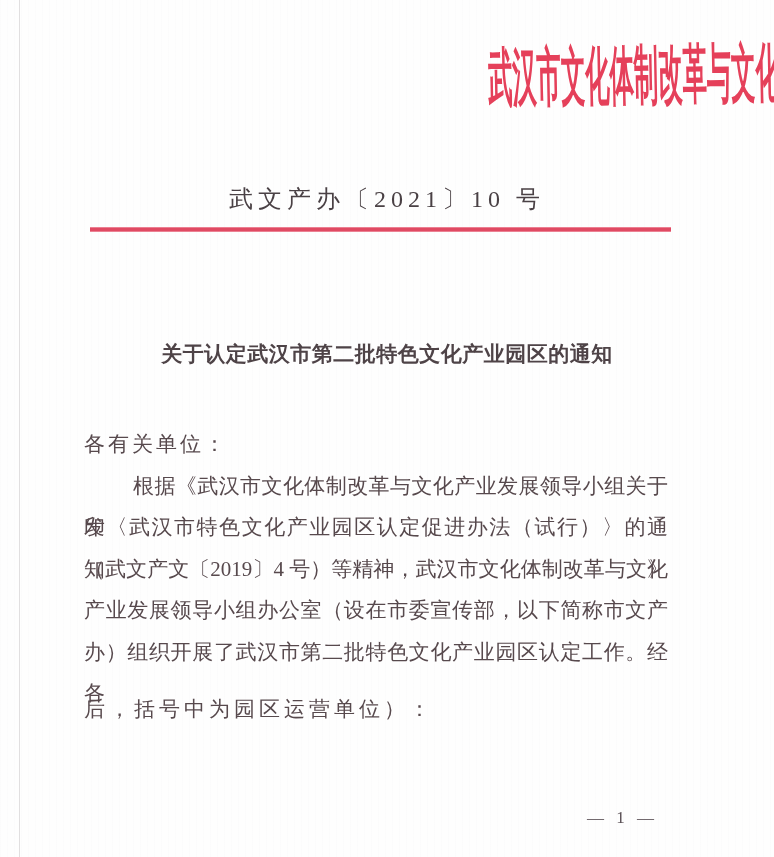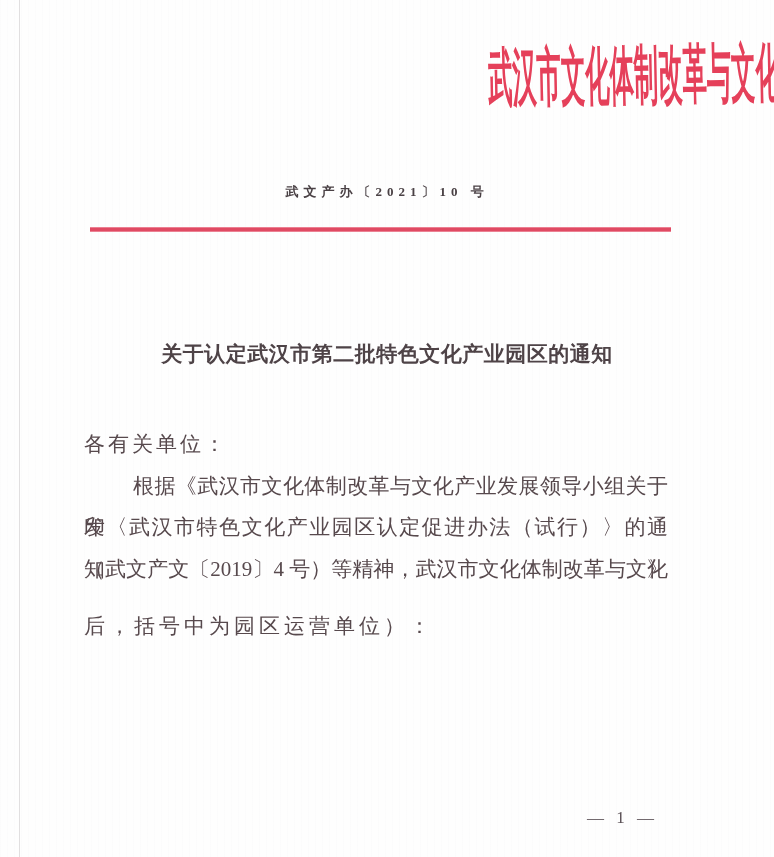--- a/index.html
+++ b/index.html
@@ -47,24 +47,23 @@
     letter-spacing: 0;
     transform: rotate(-1.1deg) scaleX(0.38);
     transform-origin: center center;
   }
   .doc-number {
     position: absolute;
     top: 183px;
     left: 0;
     width: 774px;
     text-align: center;
-    font-size: 13px;
+    font-size: 24px;
     letter-spacing: 5px;
     color: var(--doc_number_text, #4a4145);
-    font-weight: bold;
   }
   .red-divider {
     position: absolute;
     top: 227px;
     left: 90px;
     width: 581px;
     height: 5px;
     background: linear-gradient(180deg,
       #f29dac 0%, var(--divider_red, #e04a63) 28%,
       var(--divider_red, #e04a63) 74%, #f2a4b1 100%);
@@ -134,18 +133,20 @@
 
   <div class="red-divider"></div>
 
   <h1 class="doc-title">关于认定武汉市第二批特色文化产业园区的通知</h1>
 
   <div class="body-text">
     <div class="line salutation">各有关单位：</div>
     <div class="line justify indent">根据《武汉市文化体制改革与文化产业发展领导小组关于印</div>
     <div class="line justify">发〈武汉市特色文化产业园区认定促进办法（试行）〉的通知》</div>
     <div class="line justify">（武文产文〔2019〕4 号）等精神，武汉市文化体制改革与文化</div>
+    <div class="line justify">产业发展领导小组办公室（设在市委宣传部，以下简称市文产</div>
+    <div class="line justify">办）组织开展了武汉市第二批特色文化产业园区认定工作。经各</div>
     <div class="line lastline">后，括号中为园区运营单位）：</div>
   </div>
 
   <div class="page-number">— 1 —</div>
 
 </div>
 
 </body></html>

